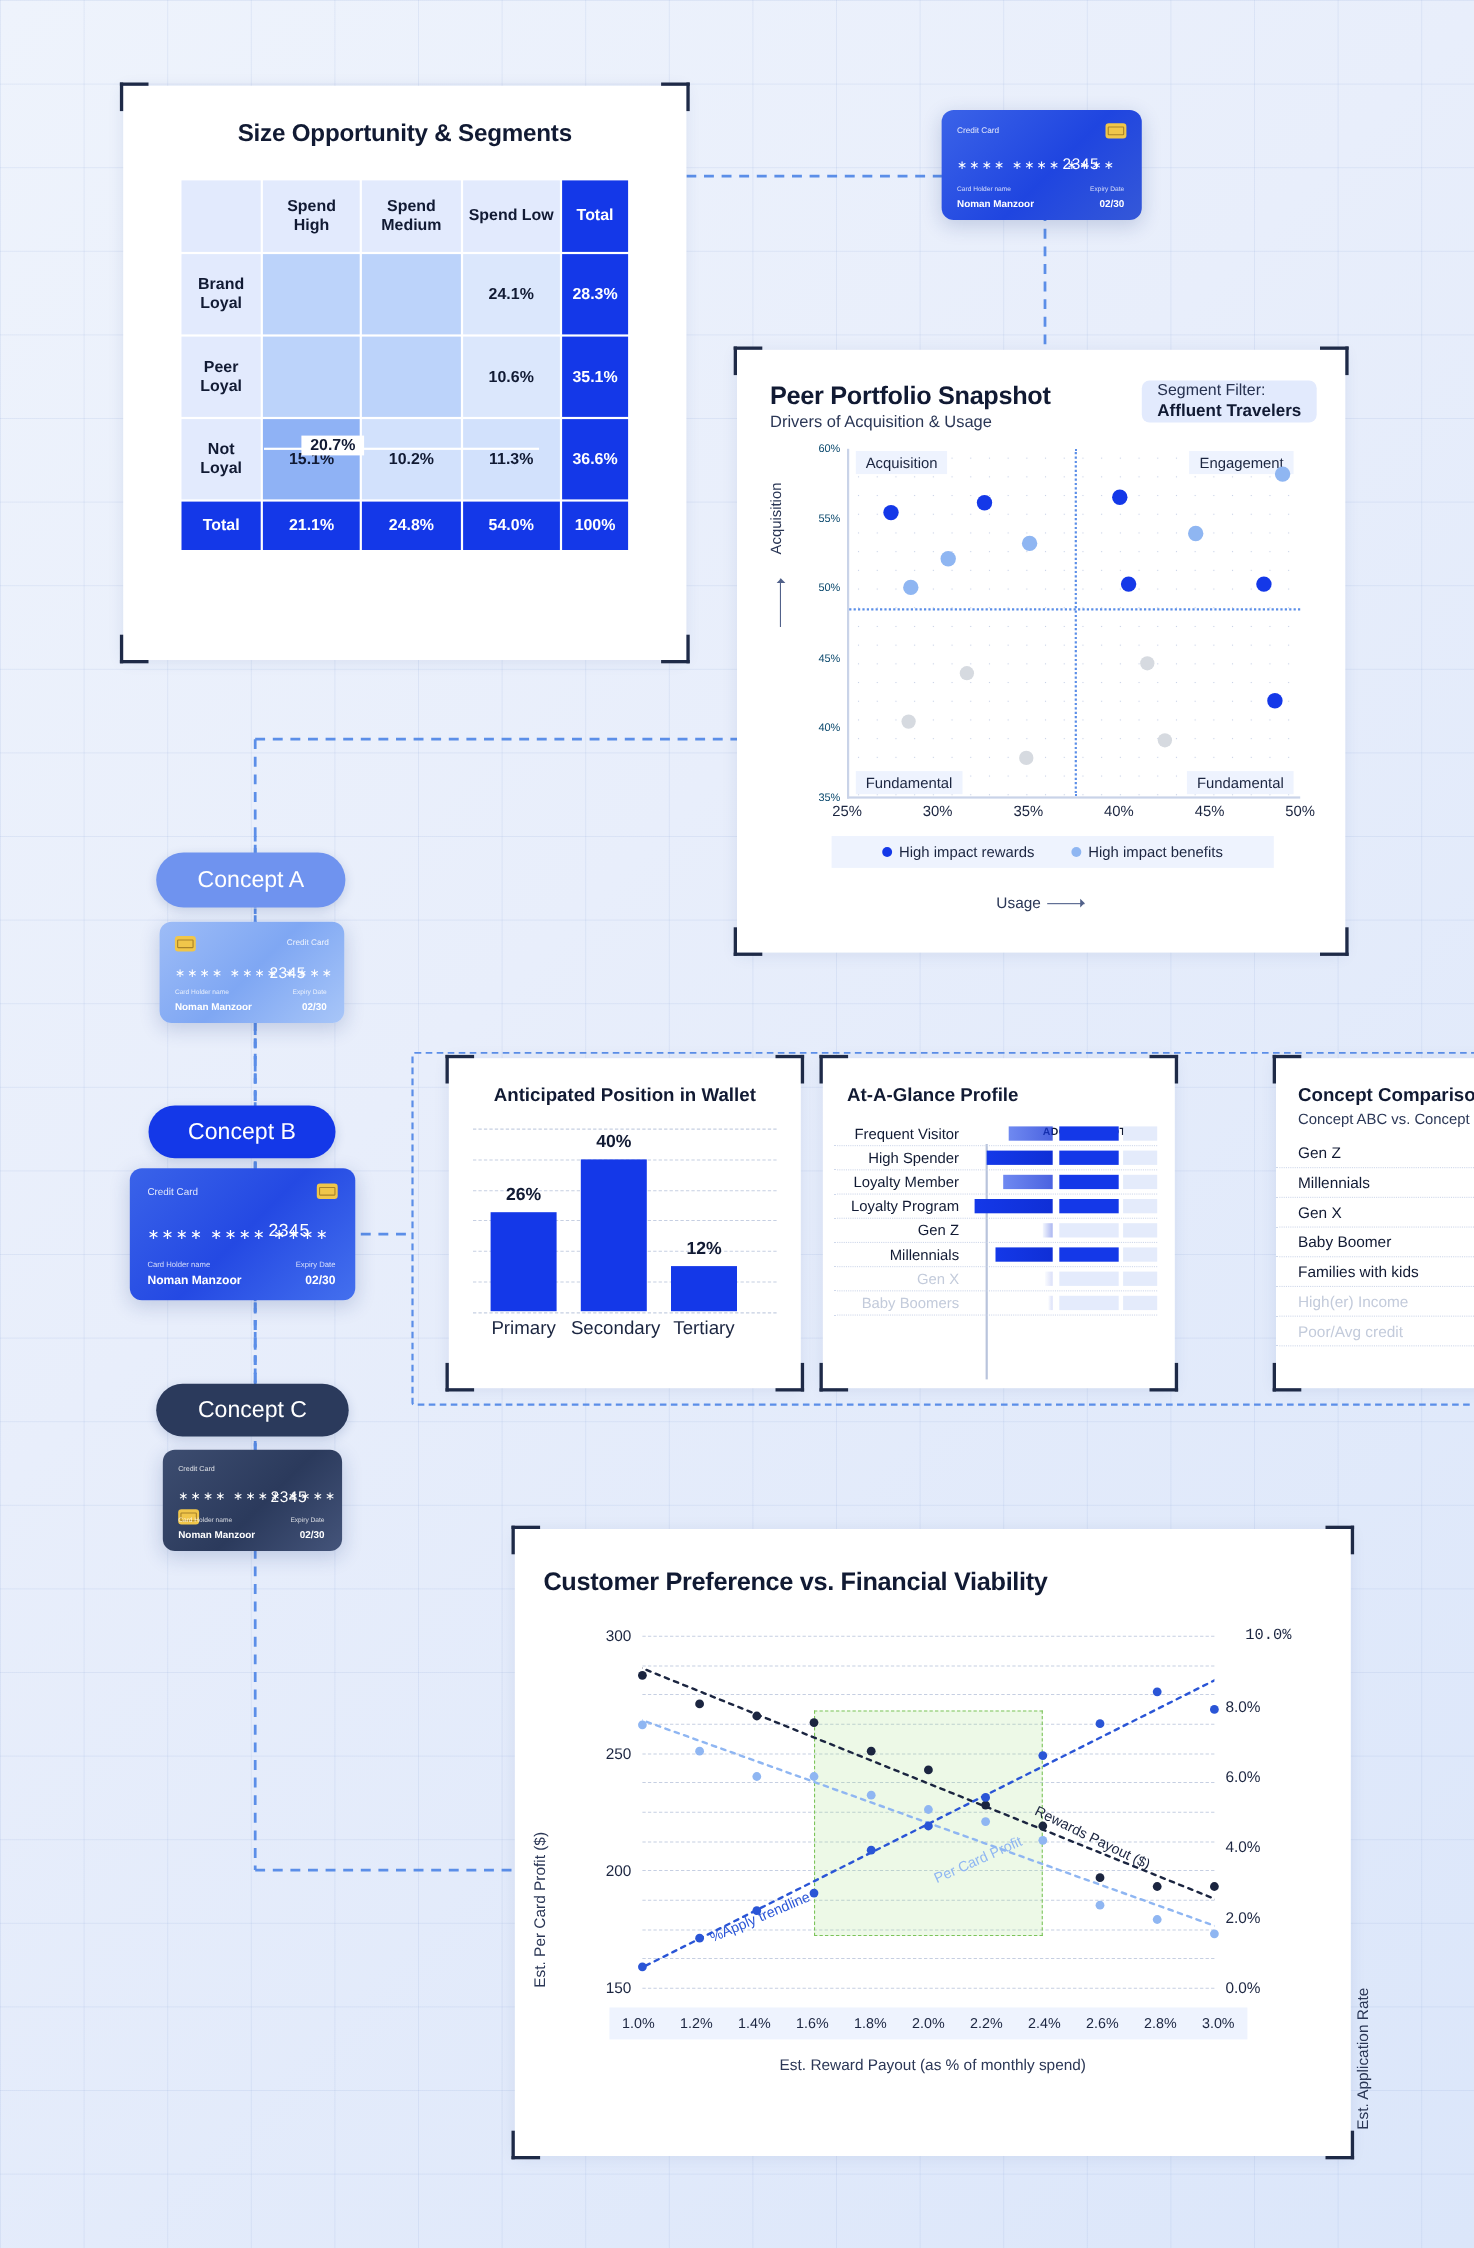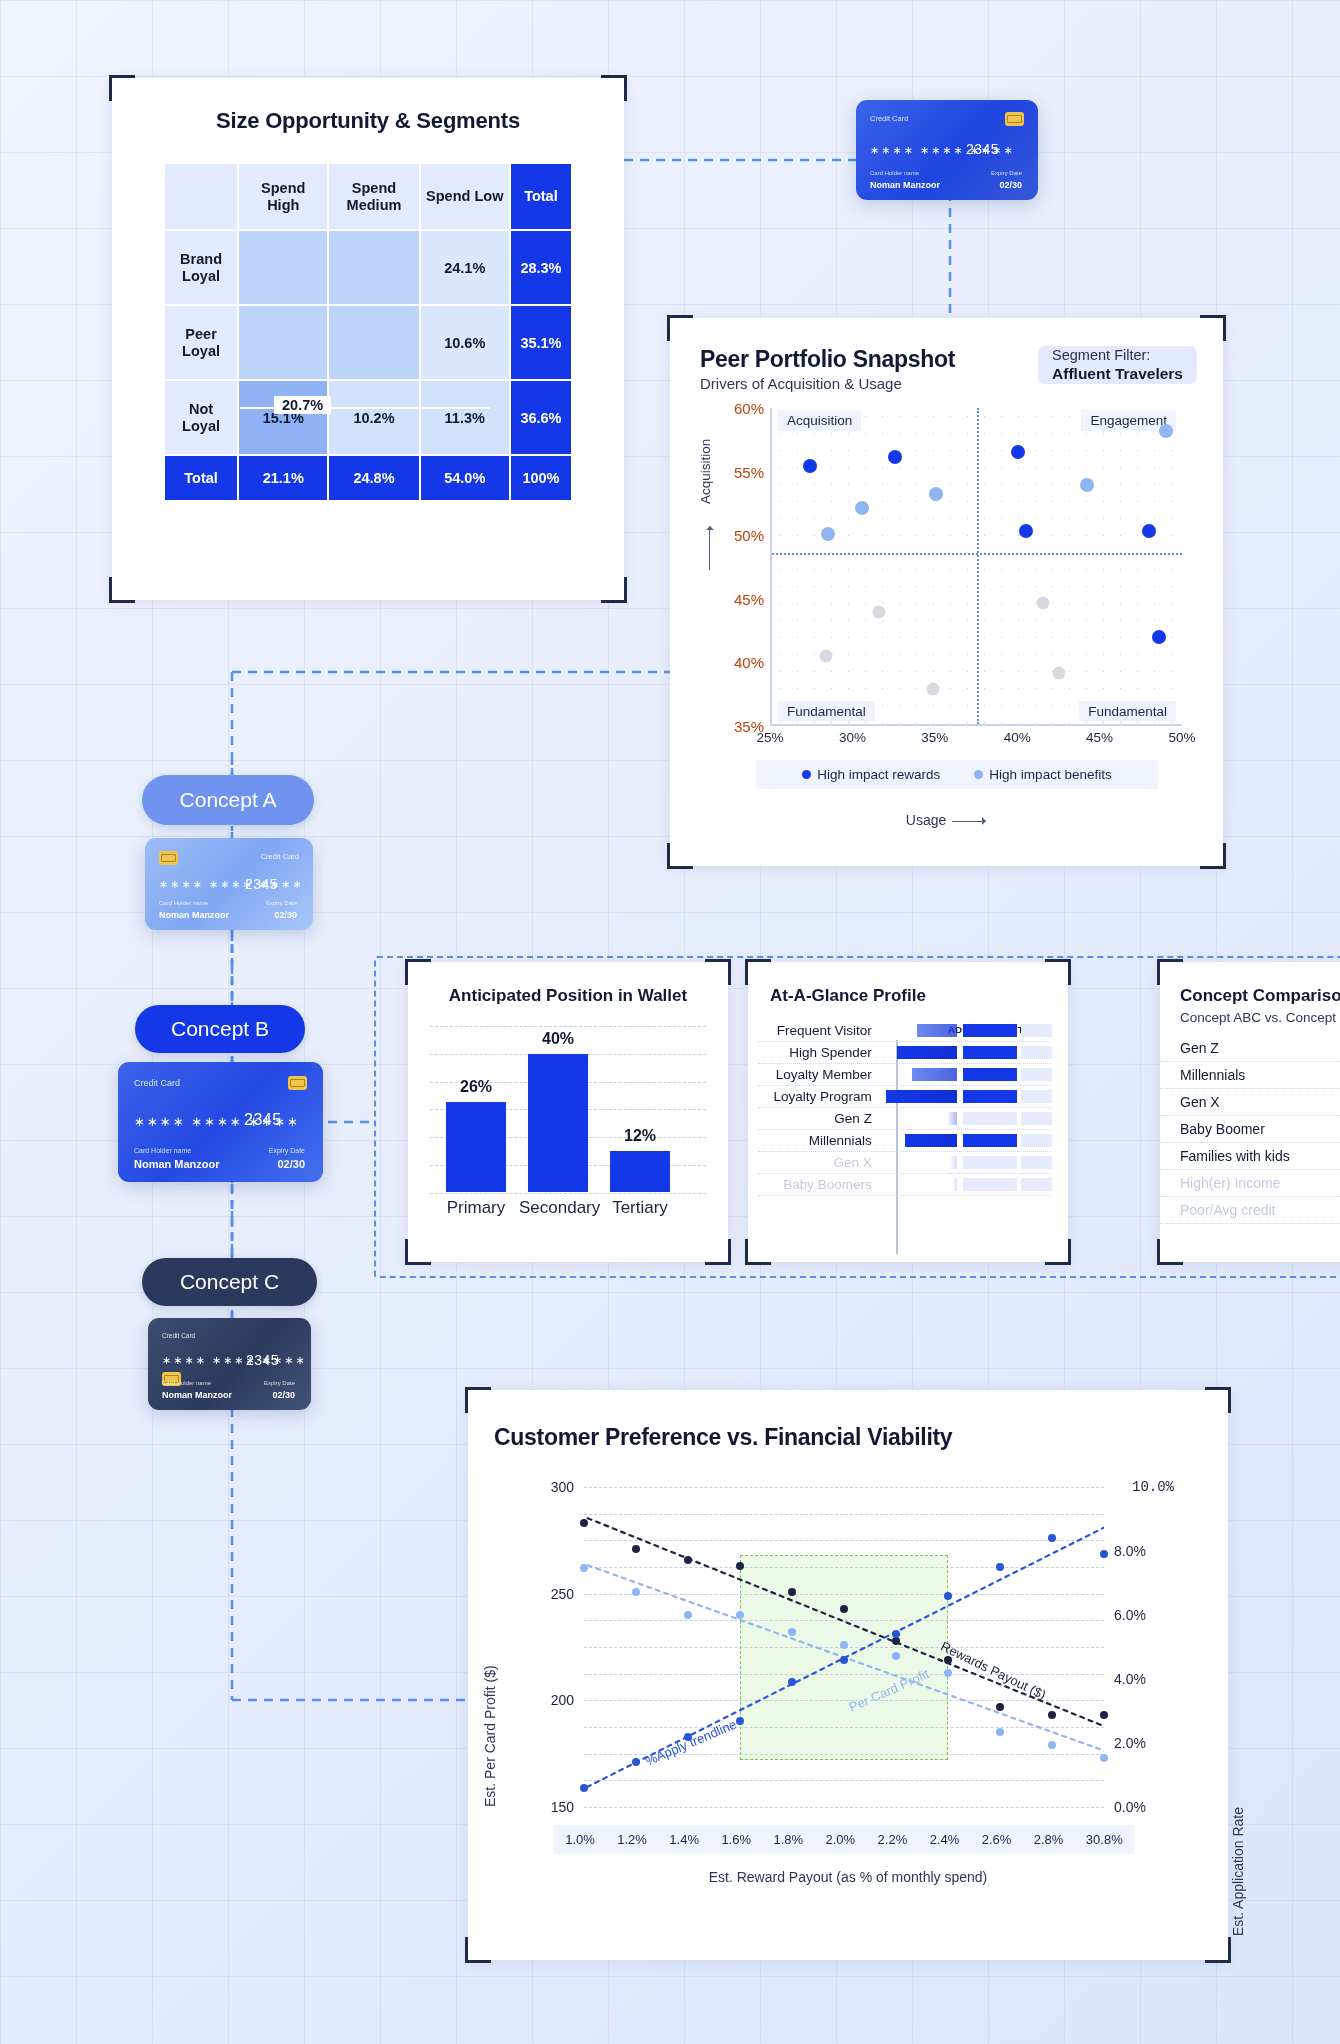--- a/index.html
+++ b/index.html
@@ -51,21 +51,21 @@
   #p-peer .sub { font-size:15px; color:#2b3756; margin-top:2px; }
   .segfilter { background:#e2eafd; border-radius:7px; padding:0 14px; line-height:1.25; }
   .segfilter .l1 { font-size:14.5px; color:#26314f; }
   .segfilter .l2 { font-size:15.5px; font-weight:bold; }
   .sc-wrap { position:relative; margin:16px 0 0 30px; width:492px; height:360px; }
   .sc-ylab { position:absolute; left:-2px; top:96px; transform:rotate(-90deg); transform-origin:left top;
     font-size:13.5px; color:#2b3756; white-space:nowrap; }
   .sc-yarrow { position:absolute; left:9px; top:118px; width:1px; height:44px; background:#51618a; }
   .sc-yarrow:after { content:''; position:absolute; left:-3.5px; top:0; border:4px solid transparent; border-bottom-color:#51618a; border-top:none; }
   .sc-ticks { position:absolute; left:20px; top:0; width:44px; height:318px; }
-  .sc-ticks span { position:absolute; right:0; font-size:15px; color:#c2410c; transform:translateY(-50%); }
+  .sc-ticks span { position:absolute; right:0; font-size:10px; color:#0c4a6e; transform:translateY(-50%); }
   .plot { position:absolute; left:70px; top:0; width:412px; height:318px;
     border-left:2px solid #c9d3e8; border-bottom:2px solid #c9d3e8;
     background-image: radial-gradient(circle, #c3cde4 .8px, transparent .9px);
     background-size: 17px 17px; }
   .qlabel { position:absolute; background:#eef3fe; font-size:13.5px; padding:3px 9px; color:#1b2540; }
   .qv { position:absolute; left:50%; top:0; bottom:0; width:0; border-left:2.5px dotted #5b8ee8; }
   .qh { position:absolute; left:0; right:0; top:46%; height:0; border-top:2.5px dotted #5b8ee8; }
   .dot { position:absolute; border-radius:50%; transform:translate(-50%,-50%); }
   .sc-xticks { position:absolute; left:70px; top:322px; width:412px; height:22px; }
   .sc-xticks span { position:absolute; font-size:13.5px; color:#1b2540; transform:translateX(-50%); }
@@ -608,17 +608,17 @@
         <span>1.0%</span>
         <span>1.2%</span>
         <span>1.4%</span>
         <span>1.6%</span>
         <span>1.8%</span>
         <span>2.0%</span>
         <span>2.2%</span>
         <span>2.4%</span>
         <span>2.6%</span>
         <span>2.8%</span>
-        <span>30.8%</span>
+        <span>3.0%</span>
       </div>
     <div class="bp-xlab">Est. Reward Payout (as % of monthly spend)</div>
   </div>
 </div>
 
 </body></html>

